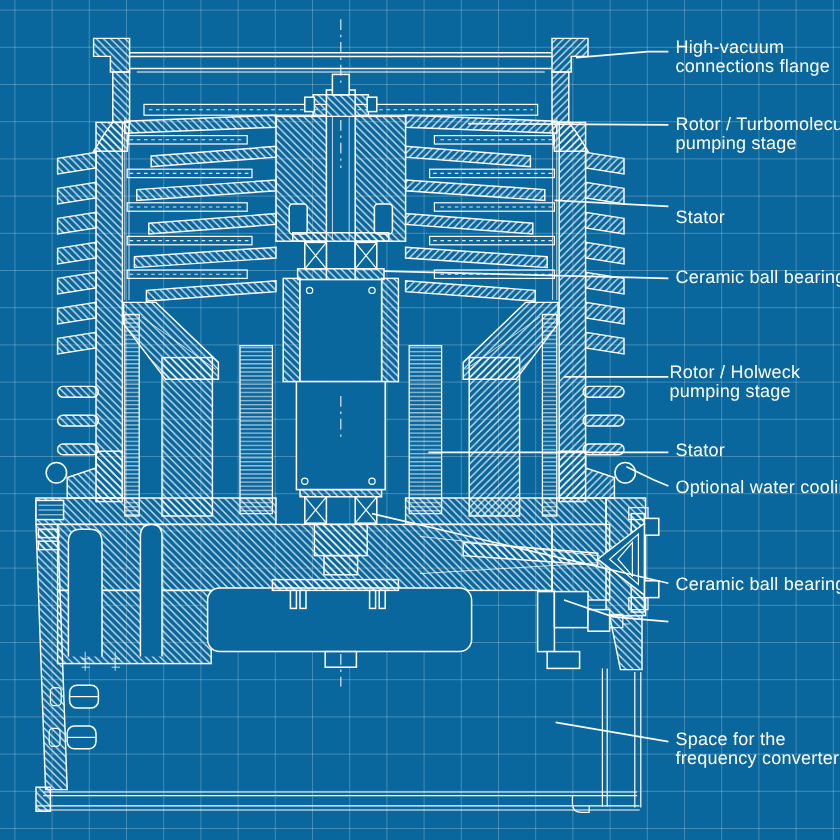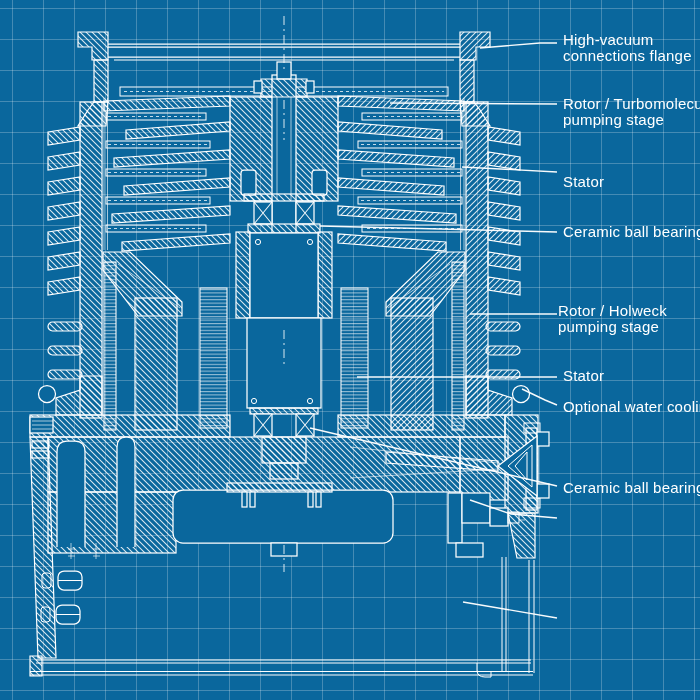--- a/index.html
+++ b/index.html
@@ -255,14 +255,18 @@
 </div>
 <div class="label" style="left:563px;top:368px">
   <span>Stator</span>
 </div>
 <div class="label" style="left:563px;top:399px">
   <span>Optional water cooling</span>
 </div>
 <div class="label" style="left:563px;top:480px">
   <span>Ceramic ball bearings</span>
 </div>
+<div class="label" style="left:563px;top:609px">
+  <span>Space for the</span>
+  <span>frequency converter</span>
+</div>
 
 </div>
 
 </body></html>

